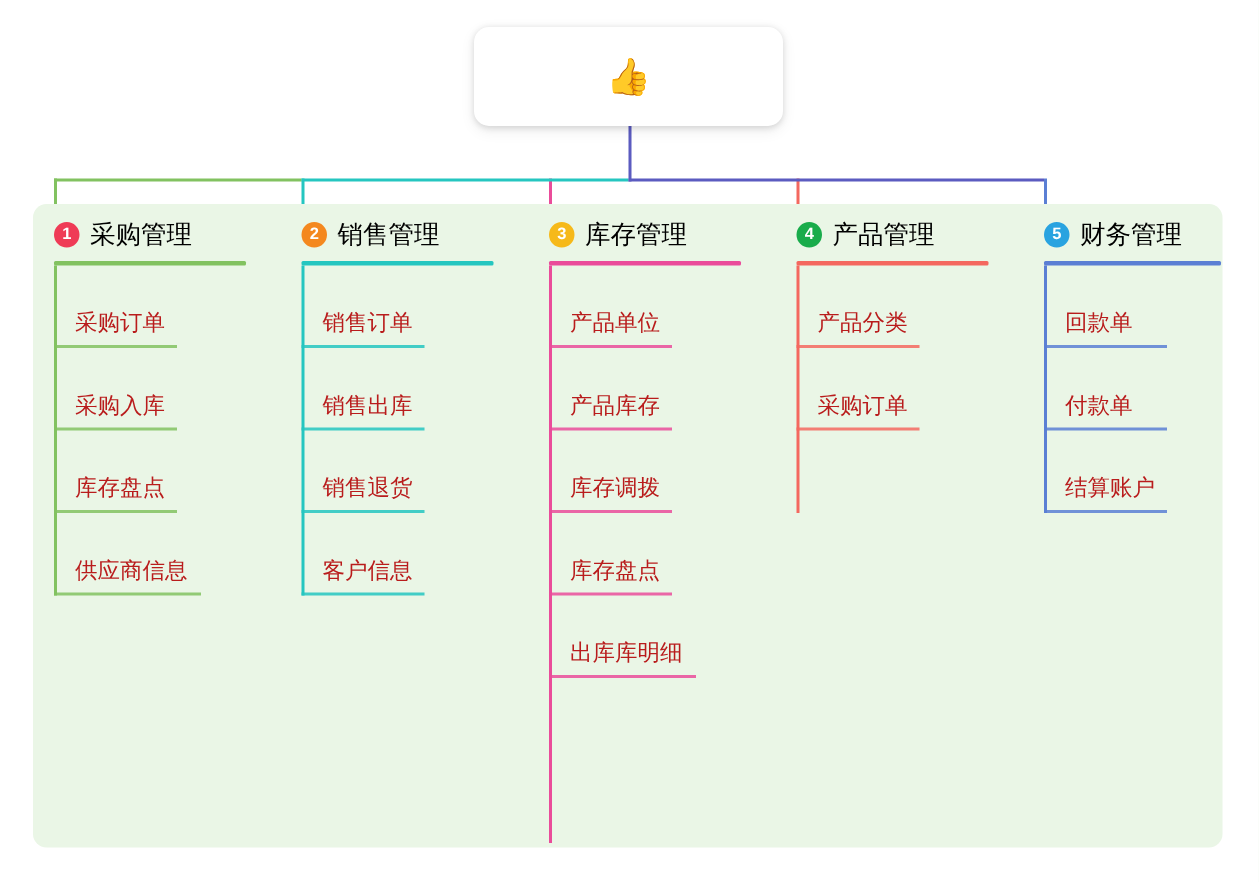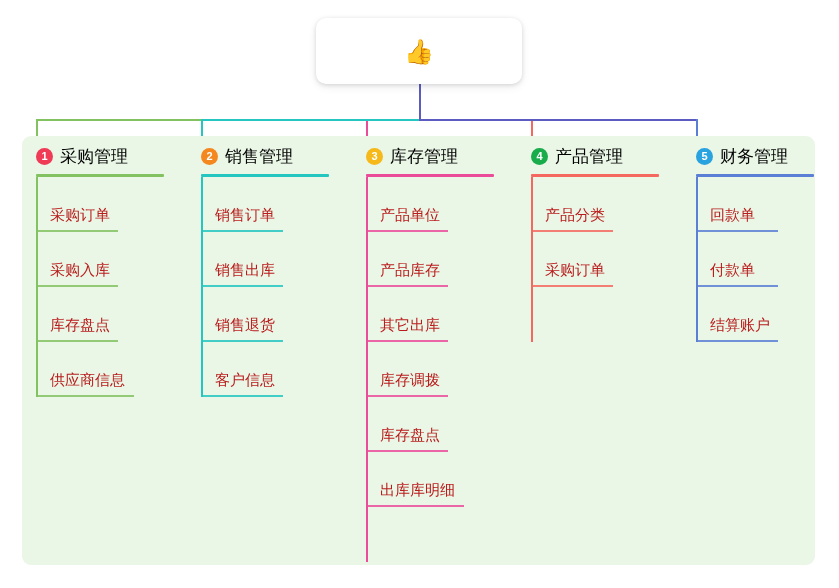--- a/index.html
+++ b/index.html
@@ -216,24 +216,20 @@
           <div class="spine" style="background: rgb(234, 76, 154); height: 385px;"></div>
           <div class="leaf">
             <div class="leaf-label">产品单位</div>
             <div class="leaf-underline" style="background: rgb(234, 76, 154); opacity: 0.85; width: 82px;"></div>
           </div>
           <div class="leaf">
             <div class="leaf-label">产品库存</div>
             <div class="leaf-underline" style="background: rgb(234, 76, 154); opacity: 0.85; width: 82px;"></div>
           </div>
           <div class="leaf">
-            <div class="leaf-label">其它出库</div>
-            <div class="leaf-underline" style="background: rgb(234, 76, 154); opacity: 0.85; width: 82px;"></div>
-          </div>
-          <div class="leaf">
             <div class="leaf-label">库存调拨</div>
             <div class="leaf-underline" style="background: rgb(234, 76, 154); opacity: 0.85; width: 82px;"></div>
           </div>
           <div class="leaf">
             <div class="leaf-label">库存盘点</div>
             <div class="leaf-underline" style="background: rgb(234, 76, 154); opacity: 0.85; width: 82px;"></div>
           </div>
           <div class="leaf">
             <div class="leaf-label">出库库明细</div>
             <div class="leaf-underline" style="background: rgb(234, 76, 154); opacity: 0.85; width: 98px;"></div>

